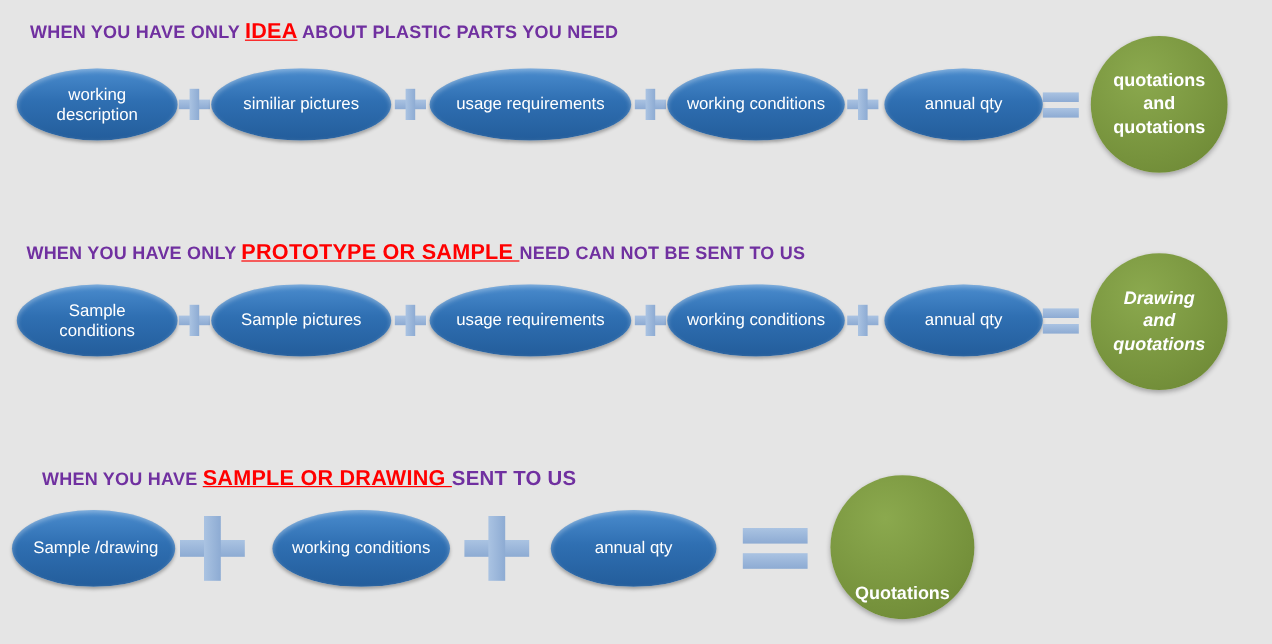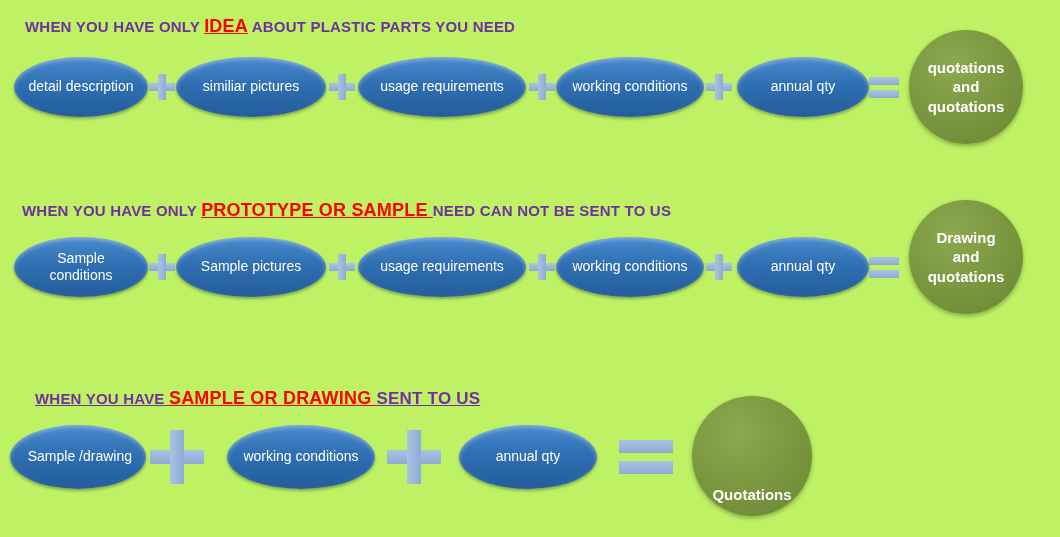--- a/index.html
+++ b/index.html
@@ -1,16 +1,16 @@
 <!DOCTYPE html>
 <html><head>
 <meta charset="utf-8">
 <style>
   html,body { margin:0; padding:0; background:#ffffff; font-family:"Liberation Sans", sans-serif; }
-  .canvas { position:relative; width:1060px; height:537px; background:#bef264; overflow:hidden; }
+  .canvas { position:relative; width:1060px; height:537px; background:#e5e5e5; overflow:hidden; }
 
   .hdr { position:absolute; font-weight:bold; font-size:15px; color:#7030A0; white-space:nowrap; letter-spacing:.2px; }
   .hdr .hl { color:#FF0000; text-decoration:underline; }
   .hdr .hl.big { font-size:18px; }
   .hdr .big { font-size:17px; }
 
   .ellipse {
     position:absolute; border-radius:50%;
     display:flex; align-items:center; justify-content:center; text-align:center;
     color:#ffffff; font-size:14px; line-height:1.25;
@@ -48,21 +48,21 @@
 <body>
 
 <div class="canvas">
 
   <div>
     <div class="hdr" style="left:25px; top:16px;">
       <span>WHEN YOU HAVE ONLY </span><span class="hl big">IDEA</span><span> ABOUT PLASTIC PARTS YOU NEED</span>
     </div>
 
     <div class="ellipse" style="left:14px; top:57px; width:134px; height:60px;">
-      <span>detail description</span>
+      <span>working description</span>
     </div>
     <div class="plus" style="left:149px; top:74px;"></div>
 
     <div class="ellipse" style="left:176px; top:57px; width:150px; height:60px;">
       <span>similiar pictures</span>
     </div>
     <div class="plus" style="left:329px; top:74px;"></div>
 
     <div class="ellipse" style="left:358px; top:57px; width:168px; height:60px;">
       <span>usage requirements</span>
@@ -107,27 +107,27 @@
     <div class="ellipse" style="left:556px; top:237px; width:148px; height:60px;">
       <span>working conditions</span>
     </div>
     <div class="plus" style="left:706px; top:254px;"></div>
 
     <div class="ellipse" style="left:737px; top:237px; width:132px; height:60px;">
       <span>annual qty</span>
     </div>
     <div class="equals" style="left:869px; top:257px;"></div>
 
-    <div class="result" style="left:909px; top:200px; width:114px; height:114px;">
+    <div class="result" style="left:909px; top:211px; width:114px; height:114px;font-style:italic;">
       <span>Drawing and quotations</span>
     </div>
   </div>
 
   <div>
-    <div class="hdr" style="left:35px; top:388px;text-decoration:underline;">
+    <div class="hdr" style="left:35px; top:388px;">
       <span>WHEN YOU HAVE </span><span class="hl big">SAMPLE OR DRAWING </span><span class="big"> SENT TO US</span>
     </div>
 
     <div class="ellipse" style="left:10px; top:425px; width:136px; height:64px;justify-content:flex-end;">
       <span>Sample /drawing</span>
     </div>
     <div class="plus lg" style="left:150px; top:430px;"></div>
 
     <div class="ellipse" style="left:227px; top:425px; width:148px; height:64px;">
       <span>working conditions</span>

